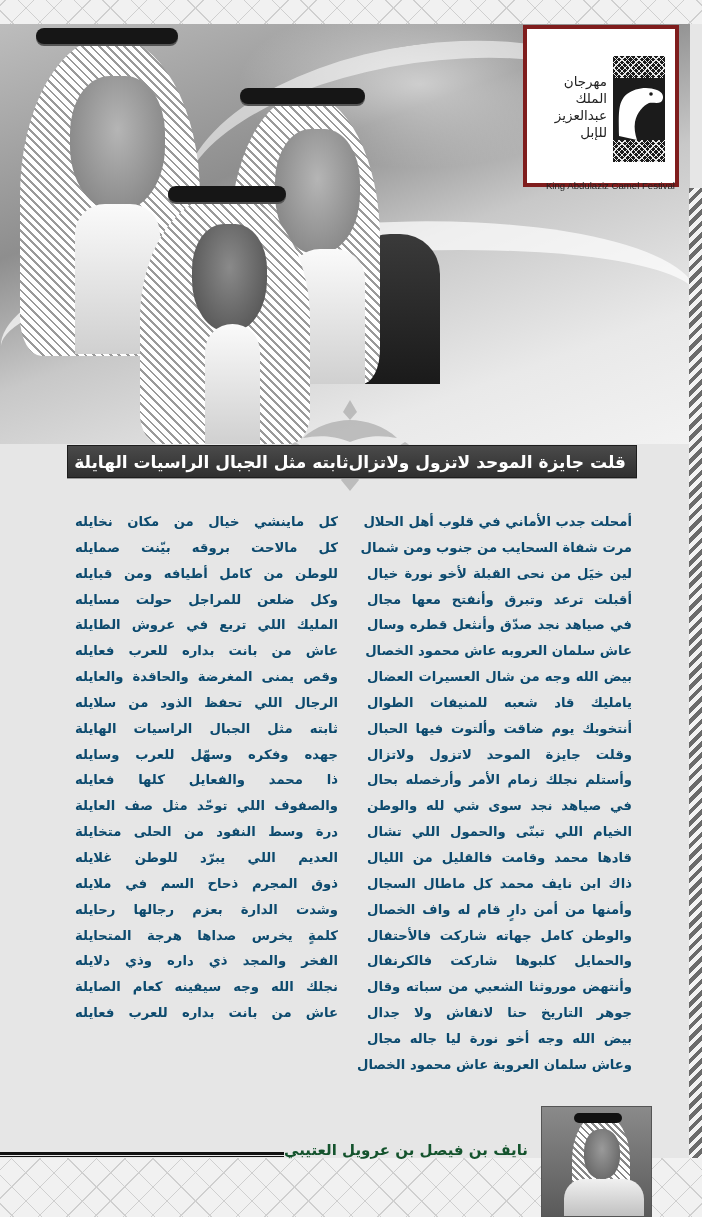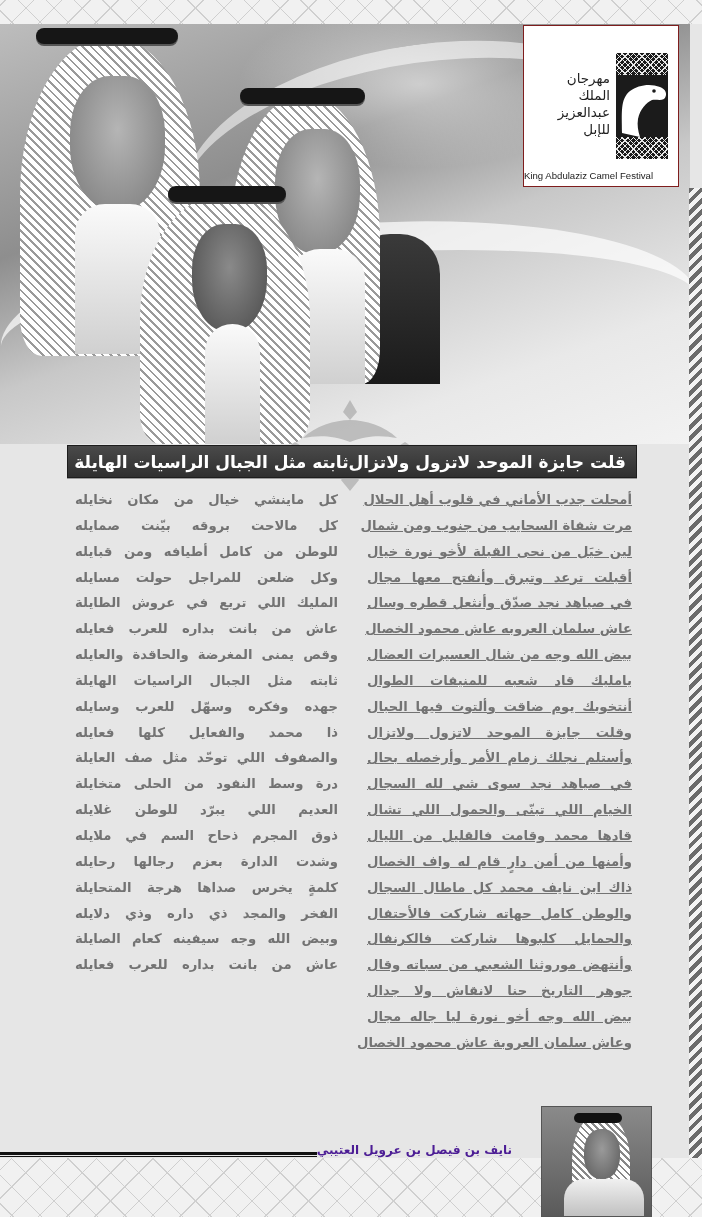--- a/index.html
+++ b/index.html
@@ -42,42 +42,42 @@
   }
   .agal {
     position: absolute; height: 16px; border-radius: 10px; background: #161616;
     box-shadow: 0 2px 0 #555;
   }
   .thobe { position: absolute; background: linear-gradient(#fafafa, #d0d0d0); border-radius: 30px 30px 0 0; }
   .bisht { position: absolute; background: linear-gradient(#3a3a3a, #1a1a1a); border-radius: 40px 40px 0 0; }
 
   .logo-card {
     position: absolute; left: 523px; top: 25px; width: 156px; height: 162px;
-    background: #fff; border: 1px solid #7f1d1d;
+    background: #fff; border: 4px solid #7f1d1d;
   }
   .logo-mark {
     position: absolute; right: 10px; top: 27px; width: 52px; height: 106px; background: #1b1b1b;
     overflow: hidden;
   }
   .logo-mark .weave {
     position: absolute; left: 0; width: 52px; height: 22px;
     background-image:
       repeating-linear-gradient(45deg, transparent 0 3px, #e8e8e8 3px 4px),
       repeating-linear-gradient(-45deg, transparent 0 3px, #e8e8e8 3px 4px);
   }
   .logo-mark .weave.top { top: 0; }
   .logo-mark .weave.bot { bottom: 0; }
   .logo-mark svg { position: absolute; left: 0; top: 20px; }
   .logo-ar {
     position: absolute; right: 68px; top: 44px; width: 80px;
     font-family: "DejaVu Sans", sans-serif; font-size: 13.5px; line-height: 17px;
     text-align: right; direction: rtl; color: #222; letter-spacing: .5px;
   }
   .logo-en {
-    position: absolute; left: 0; right: 0; top: 144px; text-align: left;
+    position: absolute; left: 0; right: 0; top: 151px; text-align: right;
     font-family: "Liberation Sans", sans-serif; font-size: 9.6px; color: #222;
   }
 
   .stripe-rail {
     position: absolute; left: 689px; top: 188px; width: 13px; height: 978px;
     background: repeating-linear-gradient(135deg, #6b6b6b 0 4px, #f3f3f3 4px 8px);
   }
 
   .ornament {
     position: absolute; left: 275px; top: 398px; width: 150px; height: 95px; opacity: .55;
@@ -89,38 +89,38 @@
     box-shadow: 0 1px 0 #999;
     display: flex; direction: rtl; align-items: center; justify-content: space-between;
     padding: 0 10px 0 8px;
   }
   .title-bar span {
     color: #fff; font-family: "DejaVu Sans", sans-serif; font-weight: bold; font-size: 17px;
     white-space: nowrap;
   }
 
   .poem {
-    position: absolute; top: 487px; direction: rtl;
+    position: absolute; top: 509px; direction: rtl;
     font-family: "DejaVu Sans", sans-serif; font-weight: bold; font-size: 13.2px;
-    color: #737373;
+    color: #0c4a6e;
   }
   .poem .line {
     height: 25.85px; line-height: 25.85px; white-space: nowrap;
     text-align: justify; text-align-last: justify;
   }
-  .poem-right { left: 367px; width: 265px; text-decoration: underline; }
+  .poem-right { left: 367px; width: 265px; }
   .poem-left { left: 75px; width: 263px; }
 
   .author-row {
     position: absolute; left: 0; top: 1140px; width: 540px; height: 20px; direction: rtl;
     display: flex; align-items: center;
   }
   .author-name {
-    font-family: "DejaVu Sans", sans-serif; font-weight: bold; font-size: 12px;
-    white-space: nowrap; padding-right: 28px; color: #4c1d95;
+    font-family: "DejaVu Sans", sans-serif; font-weight: bold; font-size: 15px;
+    white-space: nowrap; padding-right: 12px; color: #14532d;
   }
   .author-rule { flex: 1; height: 0; border-top: 3px solid #111; border-bottom: 1px solid #111; padding-top: 1px; margin-top: 8px; }
 
   .author-photo {
     position: absolute; left: 541px; top: 1106px; width: 111px; height: 111px;
     background: linear-gradient(#8a8a8a, #5a5a5a); border: 1px solid #555; overflow: hidden;
   }
 </style>
 </head>
 <body>
@@ -194,52 +194,53 @@
   <div class="line">مرت شفاة السحايب من جنوب ومن شمال</div>
   <div class="line">لين خيَل من نحى القبلة لأخو نورة خيال</div>
   <div class="line">أقبلت ترعد وتبرق وأنفتح معها مجال</div>
   <div class="line">في صياهد نجد صدّق وأنثعل قطره وسال</div>
   <div class="line">عاش سلمان العروبه عاش محمود الخصال</div>
   <div class="line">بيض الله وجه من شال العسيرات العضال</div>
   <div class="line">يامليك قاد شعبه للمنيفات الطوال</div>
   <div class="line">أنتخوبك يوم ضاقت وألتوت فيها الحبال</div>
   <div class="line">وقلت جايزة الموحد لاتزول ولاتزال</div>
   <div class="line">وأستلم نجلك زمام الأمر وأرخصله بحال</div>
-  <div class="line">في صياهد نجد سوى شي لله السجال</div>
+  <div class="line">في صياهد نجد سوى شي لله والوطن</div>
   <div class="line">الخيام اللي تبنّى والحمول اللي تشال</div>
   <div class="line">قادها محمد وقامت فالقليل من الليال</div>
+  <div class="line">ذاك ابن نايف محمد كل ماطال السجال</div>
   <div class="line">وأمنها من أمن دارٍ قام له واف الخصال</div>
-  <div class="line">ذاك ابن نايف محمد كل ماطال السجال</div>
   <div class="line">والوطن كامل جهاته شاركت فالأحتفال</div>
   <div class="line">والحمايل كلبوها شاركت فالكرنفال</div>
   <div class="line">وأنتهض موروثنا الشعبي من سباته وقال</div>
   <div class="line">جوهر التاريخ حنا لانقاش ولا جدال</div>
   <div class="line">بيض الله وجه أخو نورة ليا جاله مجال</div>
   <div class="line">وعاش سلمان العروبة عاش محمود الخصال</div>
 </div>
 
 <div class="poem poem-left">
   <div class="line">كل ماينشي خيال من مكان نخايله</div>
   <div class="line">كل مالاحت بروقه بيّنت صمايله</div>
   <div class="line">للوطن من كامل أطيافه ومن قبايله</div>
   <div class="line">وكل ضلعن للمراجل حولت مسايله</div>
   <div class="line">المليك اللي تربع في عروش الطايلة</div>
   <div class="line">عاش من بانت بداره للعرب فعايله</div>
   <div class="line">وقص يمنى المغرضة والحاقدة والعايله</div>
+  <div class="line">الرجال اللي تحفظ الذود من سلايله</div>
   <div class="line">ثابته مثل الجبال الراسيات الهايلة</div>
   <div class="line">جهده وفكره وسهّل للعرب وسايله</div>
   <div class="line">ذا محمد والفعايل كلها فعايله</div>
   <div class="line">والصفوف اللي توحّد مثل صف العايلة</div>
   <div class="line">درة وسط النفود من الحلى متخايلة</div>
   <div class="line">العديم اللي يبرّد للوطن غلايله</div>
   <div class="line">ذوق المجرم ذحاح السم في ملايله</div>
   <div class="line">وشدت الدارة بعزم رجالها رحايله</div>
   <div class="line">كلمةٍ يخرس صداها هرجة المتحايلة</div>
   <div class="line">الفخر والمجد ذي داره وذي دلايله</div>
-  <div class="line">وبيض الله وجه سيفينه كعام الصايلة</div>
+  <div class="line">نجلك الله وجه سيفينه كعام الصايلة</div>
   <div class="line">عاش من بانت بداره للعرب فعايله</div>
 </div>
 
 <div class="pattern-band bottom-band"></div>
 
 <div class="author-row">
   <span class="author-name">نايف بن فيصل بن عرويل العتيبي</span>
   <span class="author-rule"></span>
 </div>
 

